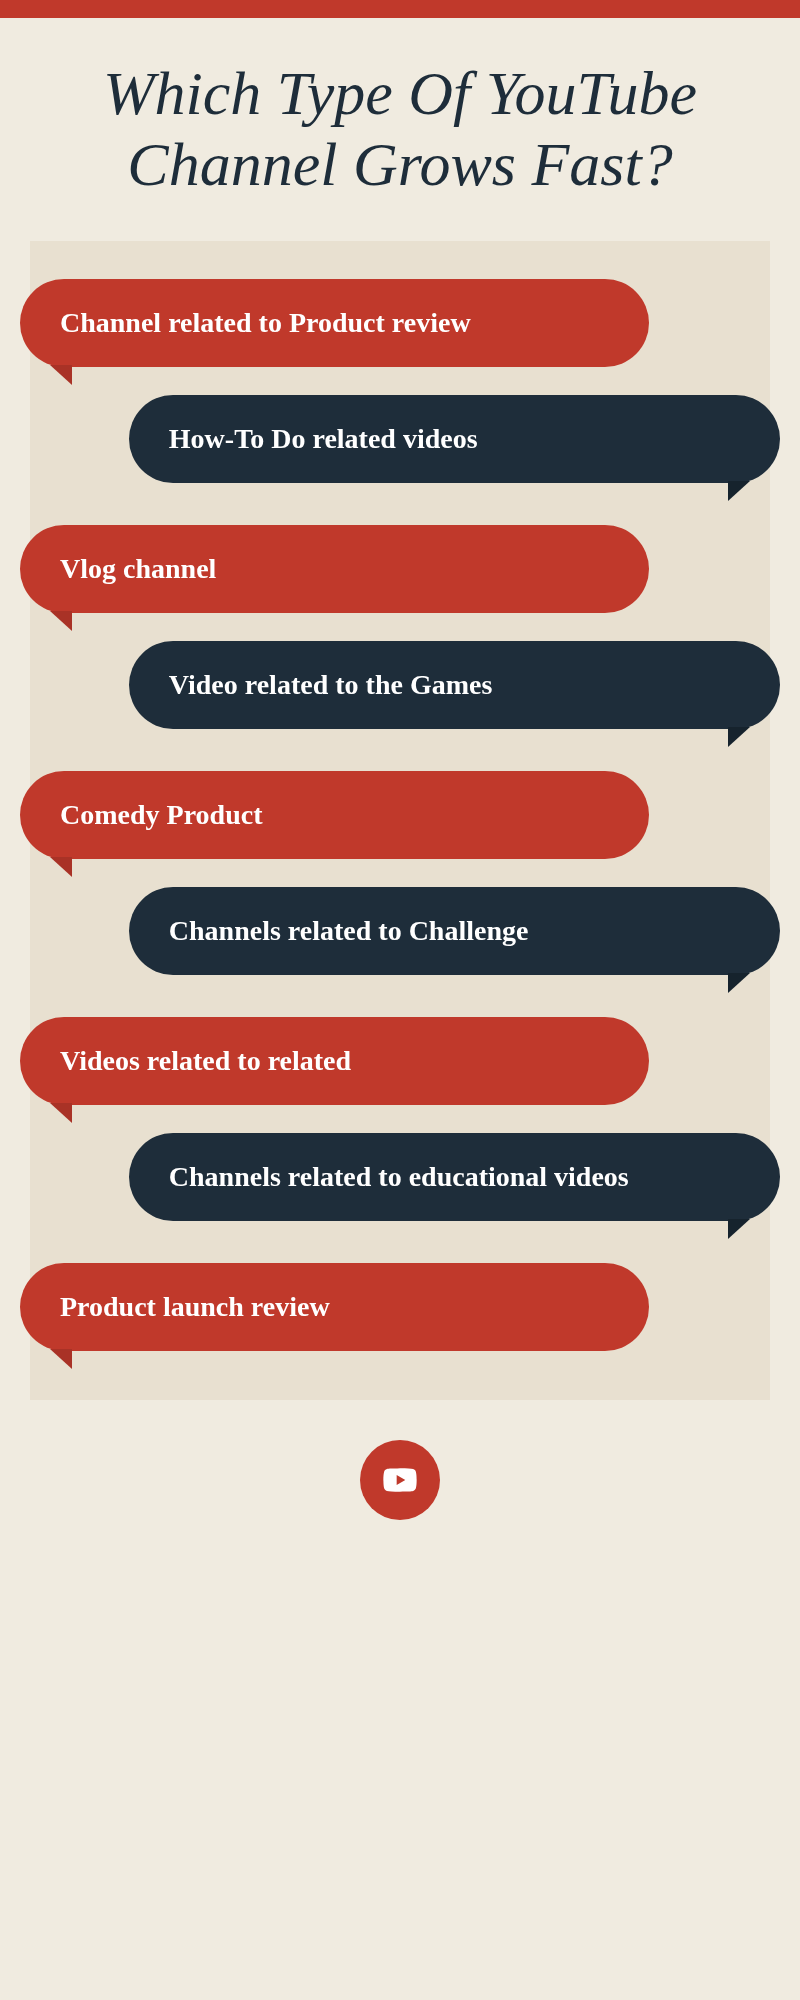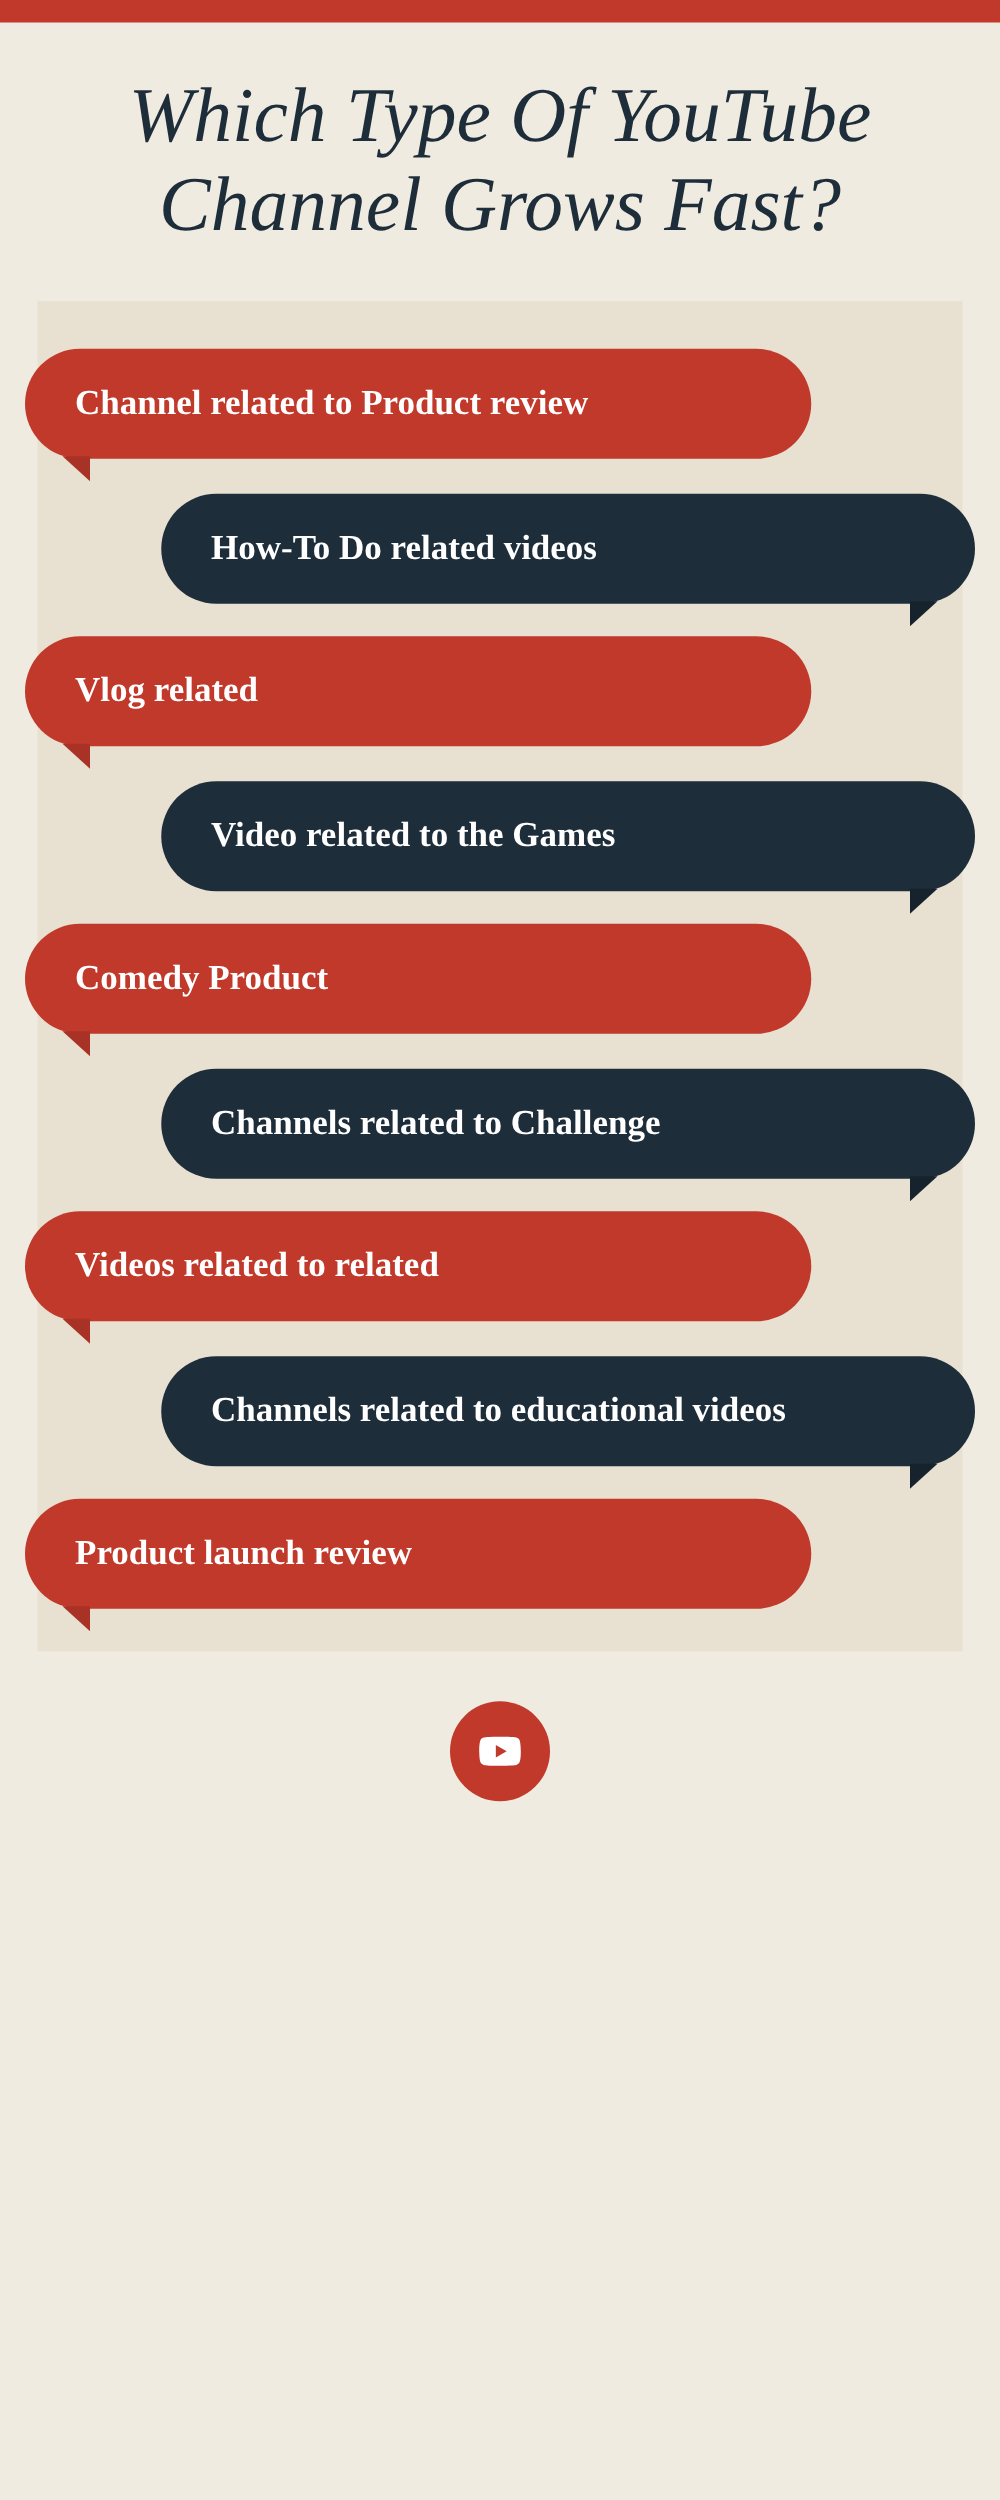--- a/index.html
+++ b/index.html
@@ -28,21 +28,21 @@
       font-weight: 400;
       color: #1e2d3a;
       line-height: 1.15;
       font-style: italic;
     }
 
     .main-container {
       position: relative;
       margin: 10px 30px 0 30px;
       background-color: #e8e0d0;
-      padding: 20px 0 18px 0;
+      padding: 20px 0 33px 0;
     }
 
     .pill-left {
       display: block;
       position: relative;
       left: -10px;
       margin-bottom: 0;
       background-color: #c0392b;
       color: #fff;
       font-size: 28px;
@@ -71,21 +71,21 @@
       right: -10px;
       background-color: #1e2d3a;
       color: #fff;
       font-size: 28px;
       font-weight: 600;
       padding: 28px 40px;
       border-radius: 50px;
       width: 88%;
       margin-left: auto;
       margin-top: 20px;
-      margin-bottom: 0;
+      margin-bottom: 16px;
     }
 
     .pill-right::after {
       content: '';
       position: absolute;
       bottom: -18px;
       right: 30px;
       border-right: 22px solid transparent;
       border-left: 0px solid transparent;
       border-top: 20px solid #16232d;
@@ -125,21 +125,21 @@
 <div class="header">
   <h1>Which Type Of YouTube Channel Grows Fast?</h1>
 </div>
 
 <div class="main-container" id="pills-container">
 
 <div class="pill-left">Channel related to Product review</div>
     <div class="spacer"></div>
     <div class="pill-right">How-To Do related videos</div>
     <div class="spacer"></div>
-    <div class="pill-left">Vlog related</div>
+    <div class="pill-left">Vlog channel</div>
     <div class="spacer"></div>
     <div class="pill-right">Video related to the Games</div>
     <div class="spacer"></div>
     <div class="pill-left">Comedy Product</div>
     <div class="spacer"></div>
     <div class="pill-right">Channels related to Challenge</div>
     <div class="spacer"></div>
     <div class="pill-left">Videos related to related</div>
     <div class="spacer"></div>
     <div class="pill-right">Channels related to educational videos</div>

